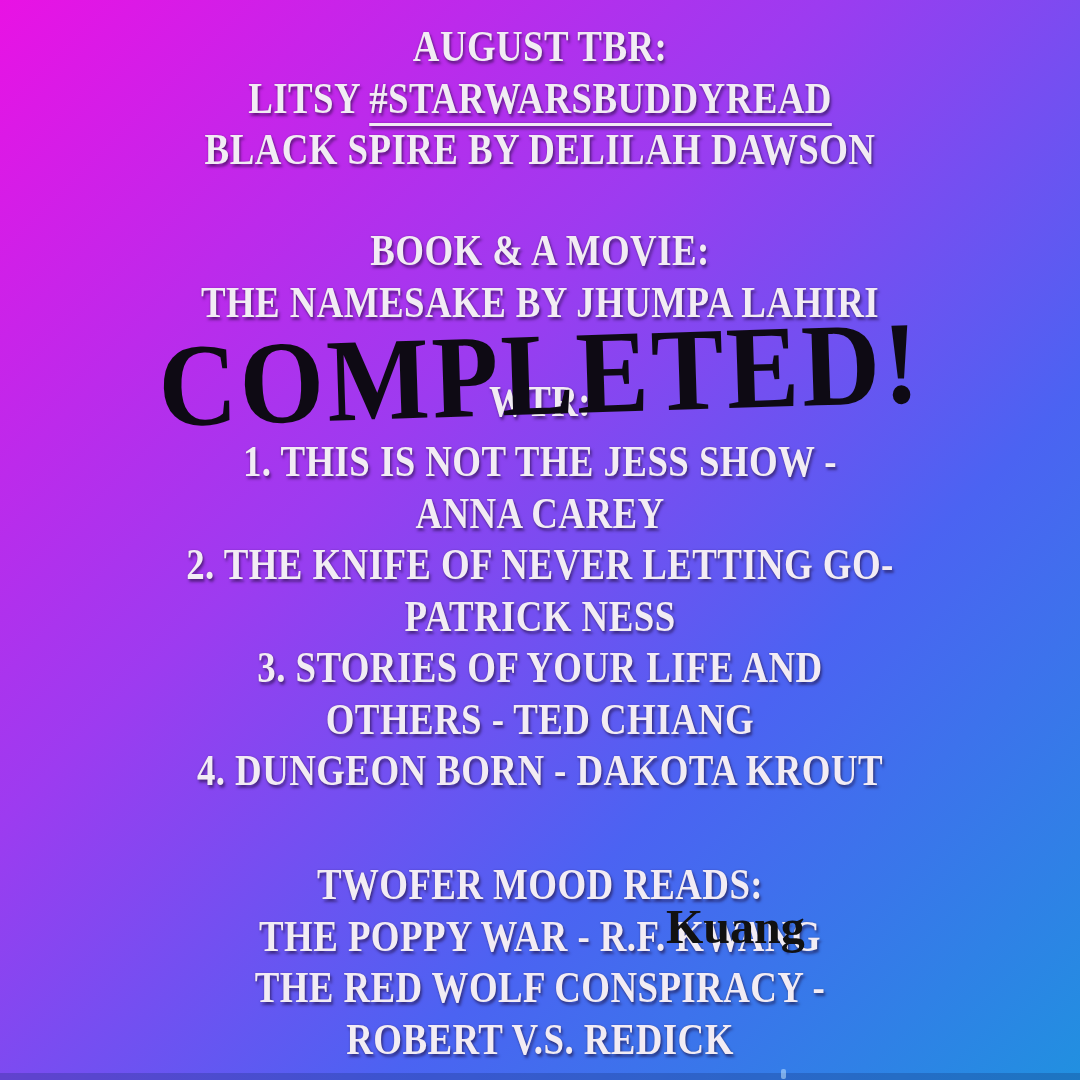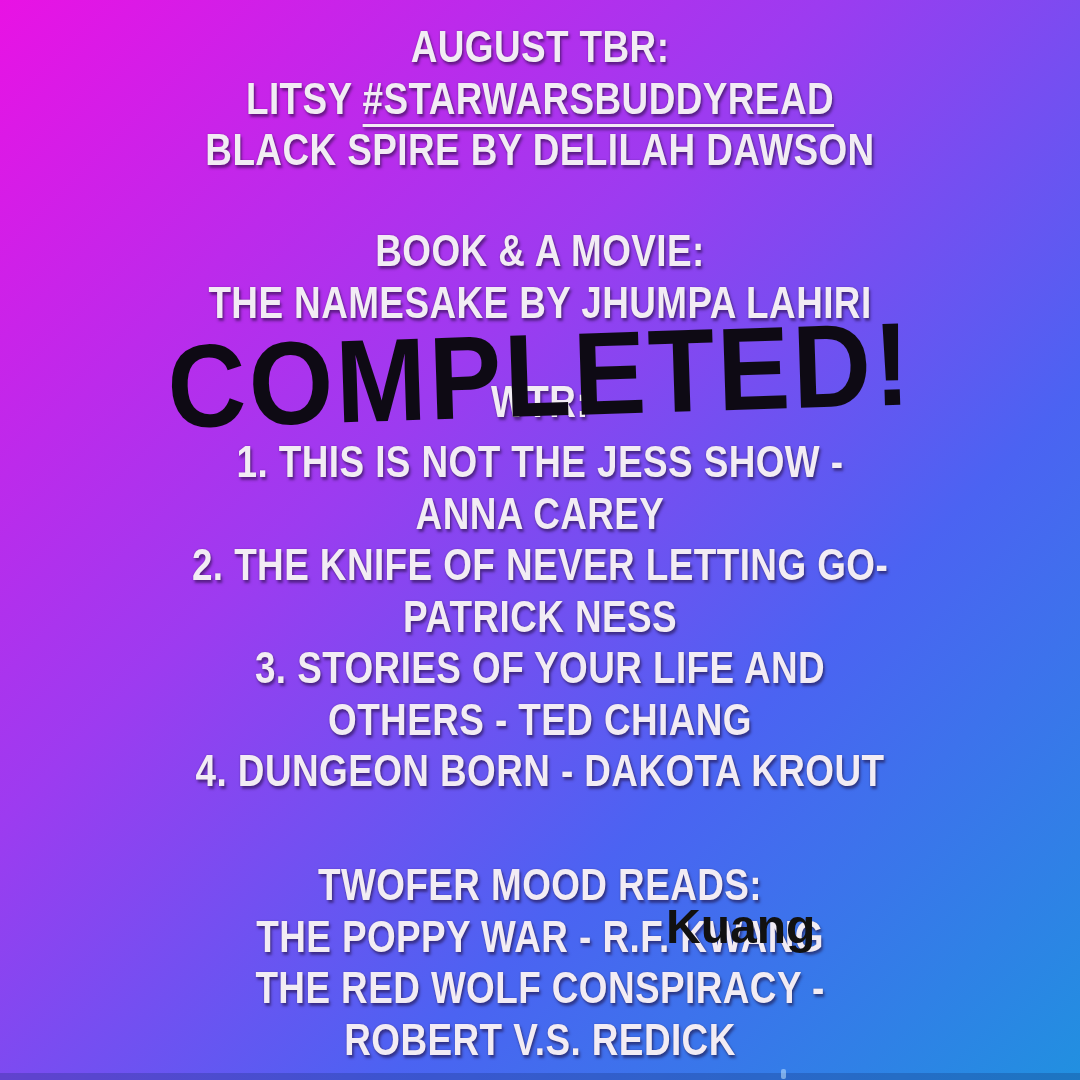--- a/index.html
+++ b/index.html
@@ -5,21 +5,21 @@
   :root{
     --grad-a:#e912e4; --grad-b:#9d3bf0; --grad-c:#4b63f2; --grad-d:#2190e0;
     --text-color:#f2ecf4; --stamp-color:#0e0a14; --sticker-color:#111111;
   }
   *{box-sizing:border-box;}
   html,body{margin:0;padding:0;}
   body{width:1080px;height:1080px;overflow:hidden;background:#000;}
   .canvas{
     position:relative;width:1080px;height:1080px;
     background:linear-gradient(135deg,var(--grad-a) 0%,var(--grad-b) 38%,var(--grad-c) 68%,var(--grad-d) 100%);
-    font-family:Liberation Sans, sans-serif;
+    font-family:Liberation Serif, serif;
   }
   .textcol{
     position:absolute;left:0;width:1080px;text-align:center;
     color:var(--text-color);font-weight:bold;font-size:45px;line-height:51.5px;
     transform:scaleX(0.82);transform-origin:50% 0;
     text-shadow:2px 3px 3px rgba(25,8,45,0.5), 0 0 2px rgba(40,10,60,0.35);
     letter-spacing:0.5px;white-space:nowrap;z-index:1;
   }
   .sec-tbr{top:21px;}
   .sec-bookmovie{top:225px;}

